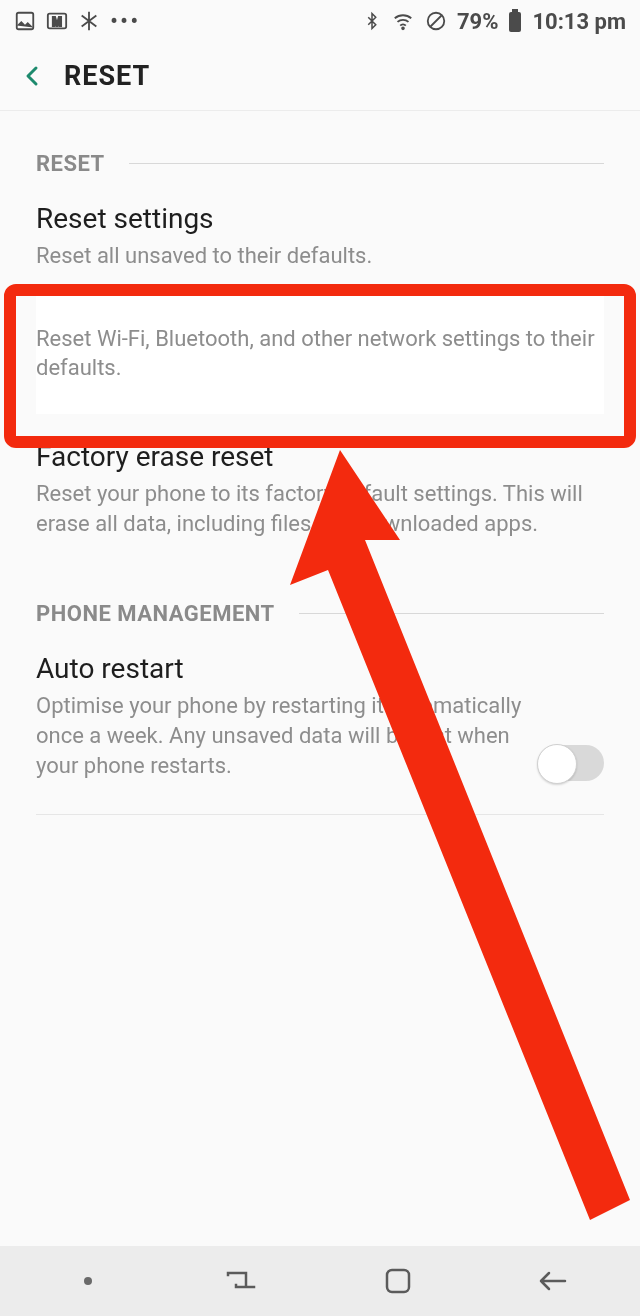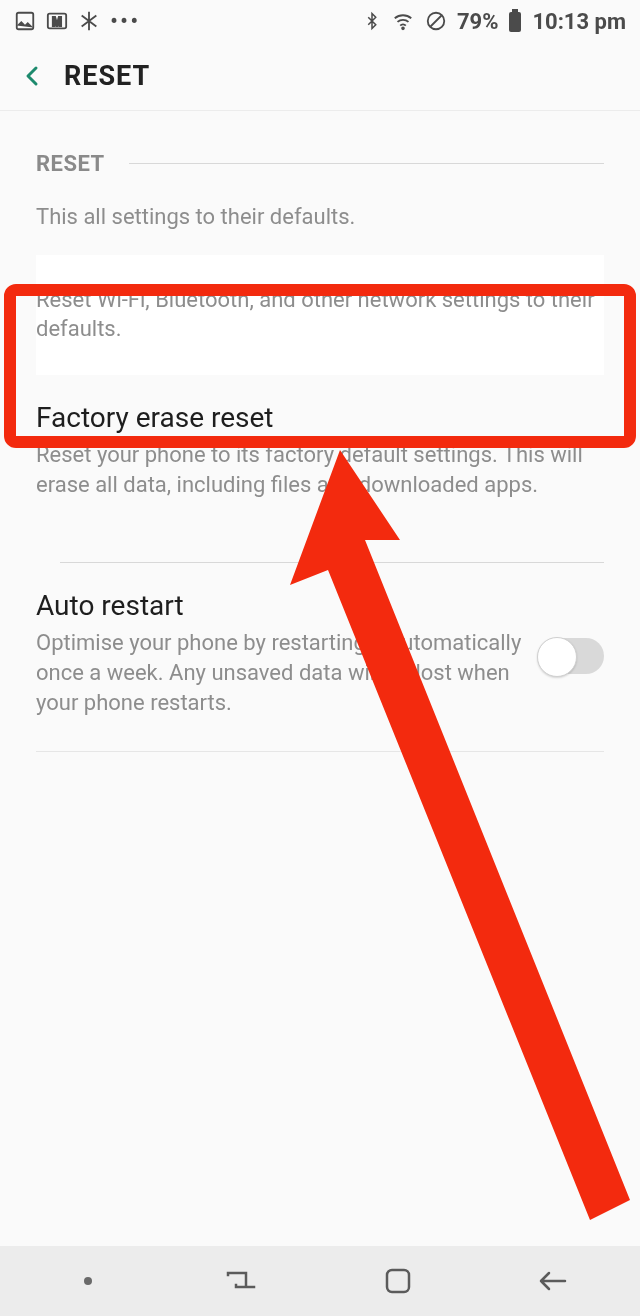--- a/index.html
+++ b/index.html
@@ -12,21 +12,21 @@
   .header{display:flex;align-items:center;height:68px;padding:0 14px;border-bottom:1px solid #ececec}
   .back-chevron{width:38px;height:38px;display:flex;align-items:center;justify-content:center;margin-right:12px}
   .header-title{font-size:27px;font-weight:700;letter-spacing:1px;color:#222}
   
   .section{padding:0 36px}
   .section-header{display:flex;align-items:center;margin-top:40px;color:#8a8a8a;font-size:22px;font-weight:700;letter-spacing:.5px}
   .section-header .line{flex:1;height:1px;background:#d8d8d8;margin-left:24px}
   .item{padding:26px 0 22px 0;border-bottom:1px solid transparent}
   .item-title{font-size:28px;color:#1e1e1e;margin-bottom:6px}
   .item-sub{font-size:22px;line-height:1.35;color:#8d8d8d}
-  .item-row{display:flex;align-items:center;}
+  .item-row{display:flex;align-items:flex-end;}
   .item-row .text{flex:1}
   
   .toggle{width:66px;height:36px;border-radius:20px;background:#d9d9d9;position:relative;margin-top:6px;flex:0 0 auto}
   .toggle .knob{position:absolute;top:-1px;left:-1px;width:38px;height:38px;border-radius:50%;background:#fff;border:1px solid #d0d0d0;box-shadow:0 1px 2px rgba(0,0,0,.15)}
   .divider{height:1px;background:#e6e6e6;margin:10px 0 0 0}
   
   .highlight{position:absolute;border:12px solid #f32a0e;border-radius:12px;pointer-events:none;box-sizing:border-box}
   
   .arrow-svg{position:absolute;pointer-events:none}
   
@@ -101,35 +101,37 @@
     <div class="header-title">RESET</div>
   </div>
 
   <div class="section">
     <div class="section-header">
       <span>RESET</span>
       <div class="line"></div>
     </div>
 
     <div class="item">
-      <div class="item-sub">This all settings to their defaults.</div>
+      <div class="item-title">Reset settings</div>
+      <div class="item-sub">Reset all unsaved to their defaults.</div>
     </div>
 
     <div class="item" style="background:#fff;padding-top:30px;padding-bottom:30px">
       <div class="item-sub">Reset Wi-Fi, Bluetooth, and other network settings to their defaults.</div>
     </div>
 
     <div class="item">
       <div class="item-title">Factory erase reset</div>
       <div class="item-sub">Reset your phone to its factory default settings. This will erase all data, including files and downloaded apps.</div>
     </div>
   </div>
 
   <div class="section">
     <div class="section-header">
+      <span>PHONE MANAGEMENT</span>
       <div class="line"></div>
     </div>
 
     <div class="item item-row">
       <div class="text">
         <div class="item-title">Auto restart</div>
         <div class="item-sub">Optimise your phone by restarting it automatically once a week. Any unsaved data will be lost when your phone restarts.</div>
       </div>
       <div class="toggle">
         <div class="knob"></div>

